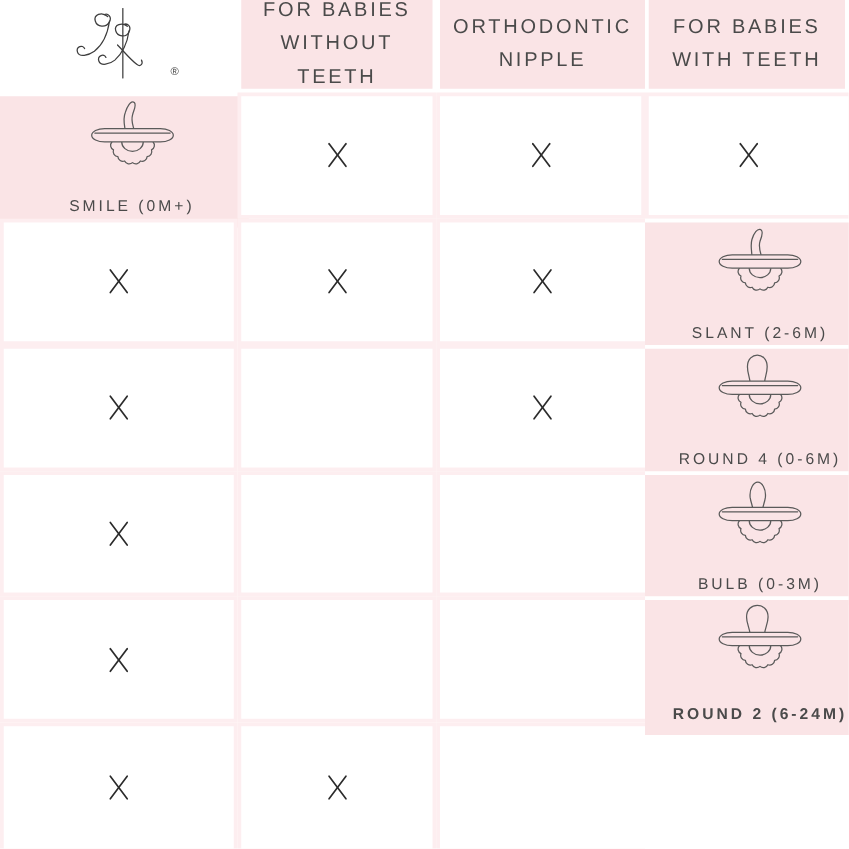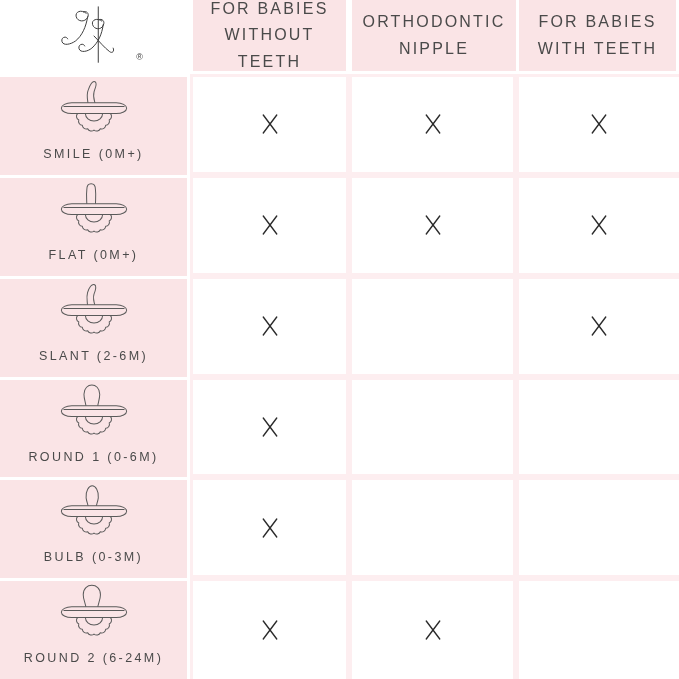--- a/index.html
+++ b/index.html
@@ -9,34 +9,34 @@
     display:grid;
     grid-template-columns:190px 159px 167px 163px;
     grid-template-rows:74px repeat(6,1fr);
     background:#fff;
     font-family:"Liberation Sans",sans-serif;
     color:var(--text);
   }
   .cell{box-sizing:border-box;padding:3px;}
   .gapw{background:#ffffff;}
   .gapp{background:var(--gap-pink);}
-  .pt0{padding-top:0;} .pb0{padding-bottom:0;} .pl0{padding-left:0;} .pr0{padding-right:0;}
+  .pt0{padding-top:0;} .pb0{padding-bottom:0;font-weight:bold;} .pl0{padding-left:0;} .pr0{padding-right:0;}
   .inner{width:100%;height:100%;display:flex;align-items:center;justify-content:center;overflow:hidden;}
   .pink{background:var(--cell-pink);}
   .white{background:#ffffff;}
   .hdr{
     font-size:16px;letter-spacing:2.2px;line-height:1.65;
     text-align:center;color:var(--text);padding:0 6px;
   }
   .logo-inner{position:relative;flex-direction:column;}
   .reg{
     position:absolute;right:44px;bottom:9px;
     font-size:9px;color:var(--logo);
   }
-  .label-inner{flex-direction:column;justify-content:flex-start;padding-bottom:10px;}
+  .label-inner{flex-direction:column;justify-content:space-between;padding-bottom:10px;padding-left:12px;}
   .row-label{
     font-size:12.5px;letter-spacing:2.4px;white-space:nowrap;
     color:var(--text);margin-top:4px;
   }
   .pacifier{display:block;}
   .markwrap{display:flex;align-items:center;justify-content:center;}
 </style>
 </head>
 <body>
 
@@ -111,143 +111,129 @@
     <div class="cell gapp c3 pr0">
       <div class="inner white markwrap">
         <svg viewBox="0 0 20 24" width="18" height="22">
           <g stroke="var(--mark)" stroke-width="1.5" stroke-linecap="round">
             <line x1="2.5" y1="2" x2="17.5" y2="22"></line>
             <line x1="17.5" y1="2" x2="2.5" y2="22"></line>
           </g>
         </svg>
       </div>
     </div>
+    <div class="cell gapp c1">
+      <div class="inner white markwrap">
+        <svg viewBox="0 0 20 24" width="18" height="22">
+          <g stroke="var(--mark)" stroke-width="1.5" stroke-linecap="round">
+            <line x1="2.5" y1="2" x2="17.5" y2="22"></line>
+            <line x1="17.5" y1="2" x2="2.5" y2="22"></line>
+          </g>
+        </svg>
+      </div>
+    </div>
+    <div class="cell gapp c2">
+      <div class="inner white markwrap">
+        <svg viewBox="0 0 20 24" width="18" height="22">
+          <g stroke="var(--mark)" stroke-width="1.5" stroke-linecap="round">
+            <line x1="2.5" y1="2" x2="17.5" y2="22"></line>
+            <line x1="17.5" y1="2" x2="2.5" y2="22"></line>
+          </g>
+        </svg>
+      </div>
+    </div>
+    <div class="cell gapp c3 pr0">
+      <div class="inner white markwrap">
+        <svg viewBox="0 0 20 24" width="18" height="22">
+          <g stroke="var(--mark)" stroke-width="1.5" stroke-linecap="round">
+            <line x1="2.5" y1="2" x2="17.5" y2="22"></line>
+            <line x1="17.5" y1="2" x2="2.5" y2="22"></line>
+          </g>
+        </svg>
+      </div>
+    </div>
     <div class="cell gapw pl0">
       <div class="inner pink label-inner">
         <svg viewBox="0 0 110 92" width="80" height="66" class="pacifier">
           <g fill="none" stroke="var(--line)" stroke-width="1.4" stroke-linecap="round" stroke-linejoin="round">
             <path d="M32.0,51.0 A5.6,5.6 0 0 0 33.8,59.8 A5.6,5.6 0 0 0 38.7,67.3 A5.6,5.6 0 0 0 46.2,72.2 A5.6,5.6 0 0 0 55.0,74.0 A5.6,5.6 0 0 0 63.8,72.2 A5.6,5.6 0 0 0 71.3,67.3 A5.6,5.6 0 0 0 76.2,59.8 A5.6,5.6 0 0 0 78.0,51.0"></path>
             <path d="M43,51 A12,10.5 0 0 0 67,51"></path>
-            <path d="M45,39 C45,30 44,24 45,16 C45,10 48,8 51,8 C54,8 57,10 57,16 C58,24 57,30 57,39"></path>
-            <path d="M24,36 H86 A14.5,7.5 0 0 1 86,51 H24 A14.5,7.5 0 0 1 24,36 Z" fill="var(--cell-pink)"></path>
-            <path d="M13,41 H97"></path>
-          </g>
-        </svg>
-        <span class="row-label">FLAT (0M+)</span>
-      </div>
-    </div>
-    <div class="cell gapp c1">
-      <div class="inner white markwrap">
-        <svg viewBox="0 0 20 24" width="18" height="22">
-          <g stroke="var(--mark)" stroke-width="1.5" stroke-linecap="round">
-            <line x1="2.5" y1="2" x2="17.5" y2="22"></line>
-            <line x1="17.5" y1="2" x2="2.5" y2="22"></line>
-          </g>
-        </svg>
-      </div>
-    </div>
-    <div class="cell gapp c2">
-      <div class="inner white markwrap">
-        <svg viewBox="0 0 20 24" width="18" height="22">
-          <g stroke="var(--mark)" stroke-width="1.5" stroke-linecap="round">
-            <line x1="2.5" y1="2" x2="17.5" y2="22"></line>
-            <line x1="17.5" y1="2" x2="2.5" y2="22"></line>
-          </g>
-        </svg>
+            <path d="M46,39 C46,31 44,26 46,19 C48,12 52,6 56,8 C59,10 57,16 55,21 C53,27 55,33 57,39"></path>
+            <path d="M24,36 H86 A14.5,7.5 0 0 1 86,51 H24 A14.5,7.5 0 0 1 24,36 Z" fill="var(--cell-pink)"></path>
+            <path d="M13,41 H97"></path>
+          </g>
+        </svg>
+        <span class="row-label">SLANT (2-6M)</span>
+      </div>
+    </div>
+    <div class="cell gapp c1">
+      <div class="inner white markwrap">
+        <svg viewBox="0 0 20 24" width="18" height="22">
+          <g stroke="var(--mark)" stroke-width="1.5" stroke-linecap="round">
+            <line x1="2.5" y1="2" x2="17.5" y2="22"></line>
+            <line x1="17.5" y1="2" x2="2.5" y2="22"></line>
+          </g>
+        </svg>
+      </div>
+    </div>
+    <div class="cell gapp c2">
+      <div class="inner white markwrap">
+        <span></span>
       </div>
     </div>
     <div class="cell gapp c3 pr0">
       <div class="inner white markwrap">
         <svg viewBox="0 0 20 24" width="18" height="22">
           <g stroke="var(--mark)" stroke-width="1.5" stroke-linecap="round">
             <line x1="2.5" y1="2" x2="17.5" y2="22"></line>
             <line x1="17.5" y1="2" x2="2.5" y2="22"></line>
           </g>
         </svg>
       </div>
     </div>
     <div class="cell gapw pl0">
       <div class="inner pink label-inner">
         <svg viewBox="0 0 110 92" width="80" height="66" class="pacifier">
           <g fill="none" stroke="var(--line)" stroke-width="1.4" stroke-linecap="round" stroke-linejoin="round">
             <path d="M32.0,51.0 A5.6,5.6 0 0 0 33.8,59.8 A5.6,5.6 0 0 0 38.7,67.3 A5.6,5.6 0 0 0 46.2,72.2 A5.6,5.6 0 0 0 55.0,74.0 A5.6,5.6 0 0 0 63.8,72.2 A5.6,5.6 0 0 0 71.3,67.3 A5.6,5.6 0 0 0 76.2,59.8 A5.6,5.6 0 0 0 78.0,51.0"></path>
             <path d="M43,51 A12,10.5 0 0 0 67,51"></path>
-            <path d="M46,39 C46,31 44,26 46,19 C48,12 52,6 56,8 C59,10 57,16 55,21 C53,27 55,33 57,39"></path>
-            <path d="M24,36 H86 A14.5,7.5 0 0 1 86,51 H24 A14.5,7.5 0 0 1 24,36 Z" fill="var(--cell-pink)"></path>
-            <path d="M13,41 H97"></path>
-          </g>
-        </svg>
-        <span class="row-label">SLANT (2-6M)</span>
-      </div>
-    </div>
-    <div class="cell gapp c1">
-      <div class="inner white markwrap">
-        <svg viewBox="0 0 20 24" width="18" height="22">
-          <g stroke="var(--mark)" stroke-width="1.5" stroke-linecap="round">
-            <line x1="2.5" y1="2" x2="17.5" y2="22"></line>
-            <line x1="17.5" y1="2" x2="2.5" y2="22"></line>
-          </g>
-        </svg>
-      </div>
-    </div>
-    <div class="cell gapp c2">
-      <div class="inner white markwrap">
-        <span></span>
-      </div>
-    </div>
-    <div class="cell gapp c3 pr0">
-      <div class="inner white markwrap">
-        <svg viewBox="0 0 20 24" width="18" height="22">
-          <g stroke="var(--mark)" stroke-width="1.5" stroke-linecap="round">
-            <line x1="2.5" y1="2" x2="17.5" y2="22"></line>
-            <line x1="17.5" y1="2" x2="2.5" y2="22"></line>
-          </g>
-        </svg>
+            <path d="M44,39 C44,32 41,28 41,20 C41,11 47,7 52,7 C57,7 63,11 63,20 C63,28 60,32 60,39"></path>
+            <path d="M24,36 H86 A14.5,7.5 0 0 1 86,51 H24 A14.5,7.5 0 0 1 24,36 Z" fill="var(--cell-pink)"></path>
+            <path d="M13,41 H97"></path>
+          </g>
+        </svg>
+        <span class="row-label">ROUND 4 (0-6M)</span>
+      </div>
+    </div>
+    <div class="cell gapp c1">
+      <div class="inner white markwrap">
+        <svg viewBox="0 0 20 24" width="18" height="22">
+          <g stroke="var(--mark)" stroke-width="1.5" stroke-linecap="round">
+            <line x1="2.5" y1="2" x2="17.5" y2="22"></line>
+            <line x1="17.5" y1="2" x2="2.5" y2="22"></line>
+          </g>
+        </svg>
+      </div>
+    </div>
+    <div class="cell gapp c2">
+      <div class="inner white markwrap">
+        <span></span>
+      </div>
+    </div>
+    <div class="cell gapp c3 pr0">
+      <div class="inner white markwrap">
+        <span></span>
       </div>
     </div>
     <div class="cell gapw pl0">
       <div class="inner pink label-inner">
         <svg viewBox="0 0 110 92" width="80" height="66" class="pacifier">
           <g fill="none" stroke="var(--line)" stroke-width="1.4" stroke-linecap="round" stroke-linejoin="round">
             <path d="M32.0,51.0 A5.6,5.6 0 0 0 33.8,59.8 A5.6,5.6 0 0 0 38.7,67.3 A5.6,5.6 0 0 0 46.2,72.2 A5.6,5.6 0 0 0 55.0,74.0 A5.6,5.6 0 0 0 63.8,72.2 A5.6,5.6 0 0 0 71.3,67.3 A5.6,5.6 0 0 0 76.2,59.8 A5.6,5.6 0 0 0 78.0,51.0"></path>
             <path d="M43,51 A12,10.5 0 0 0 67,51"></path>
-            <path d="M44,39 C44,32 41,28 41,20 C41,11 47,7 52,7 C57,7 63,11 63,20 C63,28 60,32 60,39"></path>
-            <path d="M24,36 H86 A14.5,7.5 0 0 1 86,51 H24 A14.5,7.5 0 0 1 24,36 Z" fill="var(--cell-pink)"></path>
-            <path d="M13,41 H97"></path>
-          </g>
-        </svg>
-        <span class="row-label">ROUND 1 (0-6M)</span>
-      </div>
-    </div>
-    <div class="cell gapp c1">
-      <div class="inner white markwrap">
-        <svg viewBox="0 0 20 24" width="18" height="22">
-          <g stroke="var(--mark)" stroke-width="1.5" stroke-linecap="round">
-            <line x1="2.5" y1="2" x2="17.5" y2="22"></line>
-            <line x1="17.5" y1="2" x2="2.5" y2="22"></line>
-          </g>
-        </svg>
-      </div>
-    </div>
-    <div class="cell gapp c2">
-      <div class="inner white markwrap">
-        <span></span>
-      </div>
-    </div>
-    <div class="cell gapp c3 pr0">
-      <div class="inner white markwrap">
-        <span></span>
-      </div>
-    </div>
-    <div class="cell gapw pl0">
-      <div class="inner pink label-inner">
-        <svg viewBox="0 0 110 92" width="80" height="66" class="pacifier">
-          <g fill="none" stroke="var(--line)" stroke-width="1.4" stroke-linecap="round" stroke-linejoin="round">
-            <path d="M32.0,51.0 A5.6,5.6 0 0 0 33.8,59.8 A5.6,5.6 0 0 0 38.7,67.3 A5.6,5.6 0 0 0 46.2,72.2 A5.6,5.6 0 0 0 55.0,74.0 A5.6,5.6 0 0 0 63.8,72.2 A5.6,5.6 0 0 0 71.3,67.3 A5.6,5.6 0 0 0 76.2,59.8 A5.6,5.6 0 0 0 78.0,51.0"></path>
-            <path d="M43,51 A12,10.5 0 0 0 67,51"></path>
             <path d="M47,39 C47,34 45,32 44,25 C43,15 48,8 52.5,8 C57,8 62,15 61,25 C60,32 58,34 58,39"></path>
             <path d="M24,36 H86 A14.5,7.5 0 0 1 86,51 H24 A14.5,7.5 0 0 1 24,36 Z" fill="var(--cell-pink)"></path>
             <path d="M13,41 H97"></path>
           </g>
         </svg>
         <span class="row-label">BULB (0-3M)</span>
       </div>
     </div>
     <div class="cell gapp c1">
       <div class="inner white markwrap">

